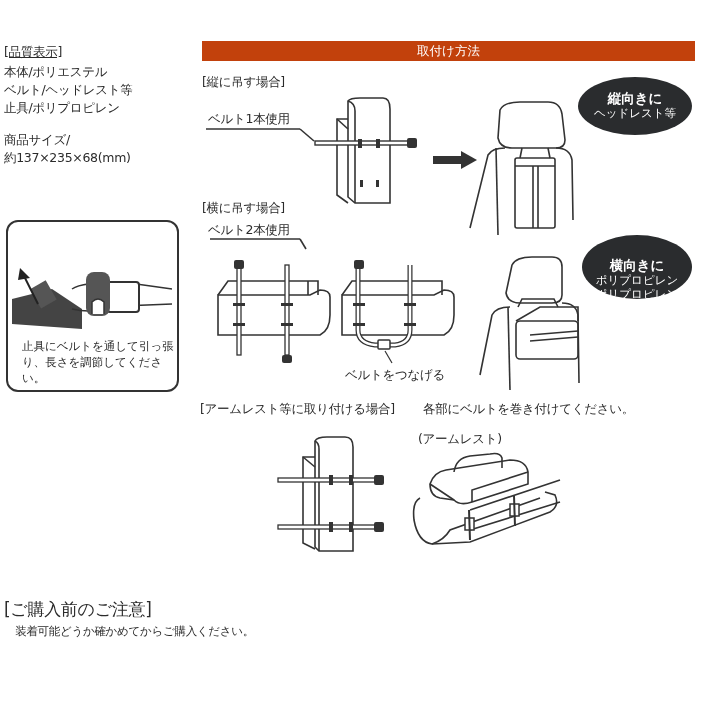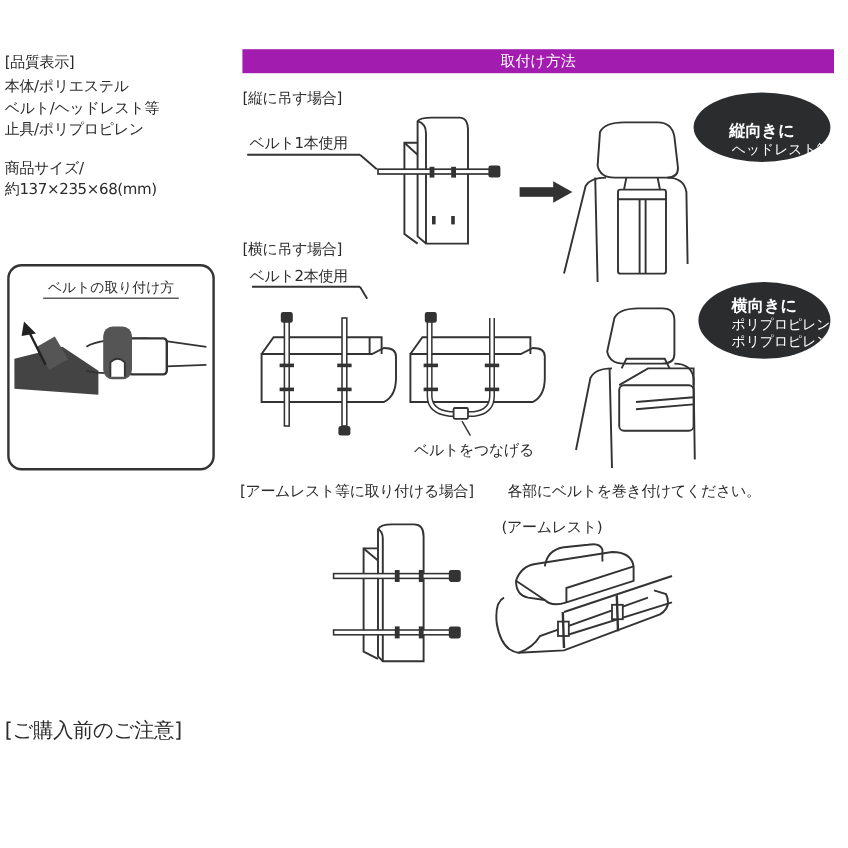--- a/index.html
+++ b/index.html
@@ -1,27 +1,27 @@
 <!DOCTYPE html>
 <html><head>
 <meta charset="utf-8">
 <style>
   html, body { margin: 0; padding: 0; background: #ffffff; }
   body { width: 707px; height: 707px; position: relative; overflow: hidden;
          font-family: "DejaVu Sans", "Liberation Sans", sans-serif; color: #2b2b2b; }
   .abs { position: absolute; }
   .txt { font-size: 12.5px; line-height: 17px; white-space: nowrap; letter-spacing: -0.3px; }
-  .spec-title { left: 4px; top: 43px; }
+  .spec-title { left: 4px; top: 43px; text-decoration: underline; }
   .spec-line { left: 4px; }
-  .header-bar { left: 202px; top: 41px; width: 493px; height: 20px; background: #a21caf;
+  .header-bar { left: 202px; top: 41px; width: 493px; height: 20px; background: #c2410c;
                 color: #fff; font-size: 12.5px; line-height: 20px; text-align: center; }
   .section-label { font-size: 12.5px; }
   .oval { background: #2a2c2e; color: #fff; border-radius: 50%; text-align: center; }
   .oval .big { font-weight: bold; font-size: 13.5px; line-height: 16px; display:block; }
-  .oval .small { font-size: 11.5px; line-height: 14px; display:block;text-align:right; }
+  .oval .small { font-size: 11.5px; line-height: 14px; display:block; }
   .belt-box { left: 6px; top: 220px; width: 173px; height: 172px; border: 2.5px solid #333;
               border-radius: 12px; box-sizing: border-box; }
   .belt-box-title { left: 0; top: 10px; width: 100%; text-align: center; font-size: 11.5px; }
   .belt-box-title span { border-bottom: 1.5px solid #333; padding: 0 4px 2px; }
   .belt-box-desc { left: 14px; top: 116px; font-size: 11.5px; line-height: 16px; white-space: normal; width: 152px; }
   svg { position: absolute; overflow: visible; }
   .notice-title { left: 4px; top: 601px; font-size: 17px; }
   .notice-text { left: 4px; top: 623px; font-size: 11.5px; line-height: 16px; }
 </style>
 </head>
@@ -66,21 +66,21 @@
     <path d="M30 10 Q34 2 50 2 L78 2 Q90 2 92 14 L95 40 Q95 48 86 48 L42 48 Q30 48 28 38 Z"></path>
     <path d="M0 128 L18 55 Q22 48 35 48 M86 48 Q100 48 102 60 L103 120"></path>
     <path d="M26 48 L28 135"></path>
     <rect x="45" y="58" width="40" height="70" rx="2"></rect>
     <path d="M52 48 L50 58 M78 48 L80 58"></path>
     <path d="M45 66 L85 66 M63 66 L63 128 M68 66 L68 128"></path>
   </g>
 </svg>
 
 <div class="abs oval" style="left:578px; top:77px; width:114px; height:58px;">
-  <span class="big" style="margin-top:24px">縦向きに</span>
+  <span class="big" style="margin-top:13px">縦向きに</span>
   <span class="small">ヘッドレスト等</span>
 </div>
 
 <div class="abs txt section-label" style="left:202px; top:199px">[横に吊す場合]</div>
 <div class="abs txt" style="left:208px; top:221px">ベルト2本使用</div>
 
 <svg style="left:200px; top:235px" width="260" height="135" viewBox="0 0 260 135">
   <g fill="none" stroke="#333" stroke-width="1.6">
     <line x1="10" y1="4" x2="100" y2="4"></line>
     <line x1="100" y1="4" x2="106" y2="14"></line>
@@ -120,37 +120,37 @@
     <path d="M0 120 L12 60 Q16 52 30 52 M82 48 Q96 48 98 60 L99 128"></path>
     <path d="M28 52 L30 135"></path>
     <path d="M38 52 L42 44 L74 44 L78 52"></path>
     <rect x="36" y="66" width="62" height="38" rx="4"></rect>
     <path d="M36 66 L60 52 L98 52 L98 66"></path>
     <path d="M50 80 L98 76 M50 86 L98 82"></path>
   </g>
 </svg>
 
 <div class="abs oval" style="left:582px; top:235px; width:110px; height:64px;">
-  <span class="big" style="margin-top:12px">横向きに</span>
+  <span class="big" style="margin-top:22px">横向きに</span>
   <span class="small">ポリプロピレン</span>
   <span class="small">ポリプロピレン</span>
 </div>
 
 <div class="abs belt-box">
-  <div class="abs belt-box-title"><span>ベルトの取り付け方</span></div>
   <svg style="left:4px; top:32px" width="160" height="80" viewBox="0 0 160 80">
     <path d="M0 45 L40 35 L70 55 L70 75 L0 70 Z" fill="#444"></path>
     <rect x="22" y="30" width="18" height="22" fill="#555" transform="rotate(-30 30 40)"></rect>
     <line x1="26" y1="50" x2="12" y2="22" stroke="#222" stroke-width="2"></line>
     <polygon points="8,14 18,24 6,26" fill="#222"></polygon>
     <path d="M60 35 Q70 28 110 28 L160 35 M60 55 Q80 60 110 52 L160 50" fill="none" stroke="#333" stroke-width="1.5"></path>
     <rect x="95" y="28" width="32" height="30" rx="3" fill="#fff" stroke="#333" stroke-width="2"></rect>
     <rect x="74" y="18" width="24" height="44" rx="8" fill="#555"></rect>
     <path d="M80 60 L80 48 Q86 42 92 48 L92 60" fill="#fff" stroke="#333" stroke-width="1.5"></path>
   </svg>
+  <div class="abs belt-box-desc">止具にベルトを通して引っ張り、長さを調節してください。</div>
 </div>
 
 <div class="abs txt section-label" style="left:200px; top:400px">[アームレスト等に取り付ける場合]</div>
 <div class="abs txt section-label" style="left:423px; top:400px">各部にベルトを巻き付けてください。</div>
 <div class="abs txt" style="left:418px; top:430px">(アームレスト)</div>
 
 <svg style="left:275px; top:435px" width="120" height="120" viewBox="0 0 120 120">
   <g fill="none" stroke="#333" stroke-width="1.6">
     <path d="M40 6 Q42 2 52 2 L70 2 Q78 2 78 12 L78 116 L44 116 L40 112 Z"></path>
     <path d="M44 116 L44 14 Q44 8 40 6"></path>
@@ -178,13 +178,14 @@
     <line x1="60" y1="80" x2="150" y2="52"></line>
   </g>
   <rect x="55" y="68" width="9" height="12" fill="#fff" stroke="#333" stroke-width="1.5"></rect>
   <rect x="100" y="54" width="9" height="12" fill="#fff" stroke="#333" stroke-width="1.5"></rect>
   <line x1="59" y1="60" x2="60" y2="90" stroke="#333" stroke-width="2"></line>
   <line x1="104" y1="46" x2="105" y2="76" stroke="#333" stroke-width="2"></line>
 </svg>
 
 <div class="abs txt notice-title">[ご購入前のご注意]</div>
 <div class="abs notice-text">
+  <div class="txt" style="font-size:11.5px">　装着可能どうか確かめてからご購入ください。</div>
 </div>
 
 </body></html>

